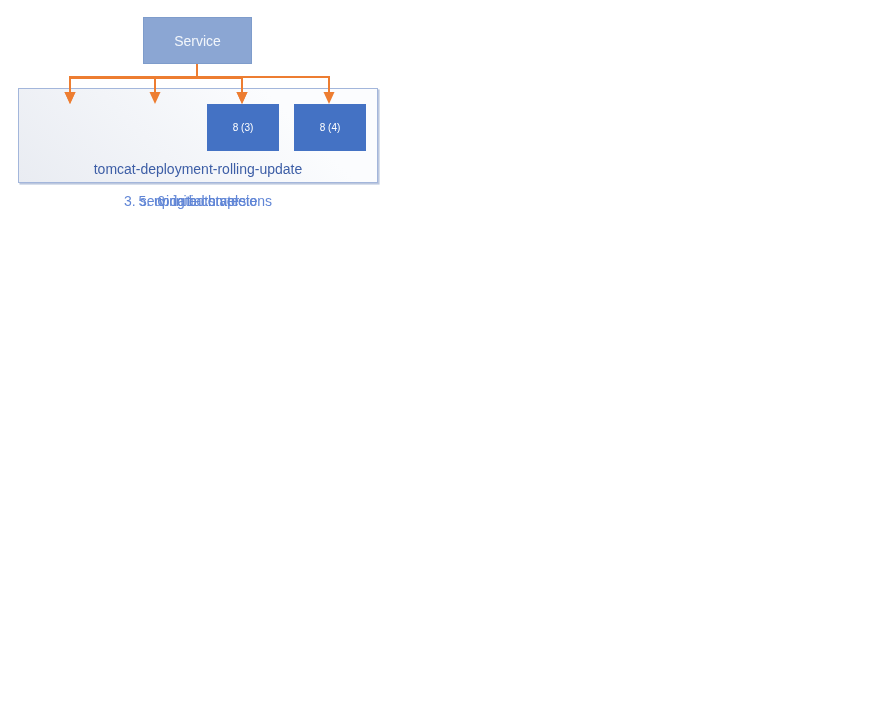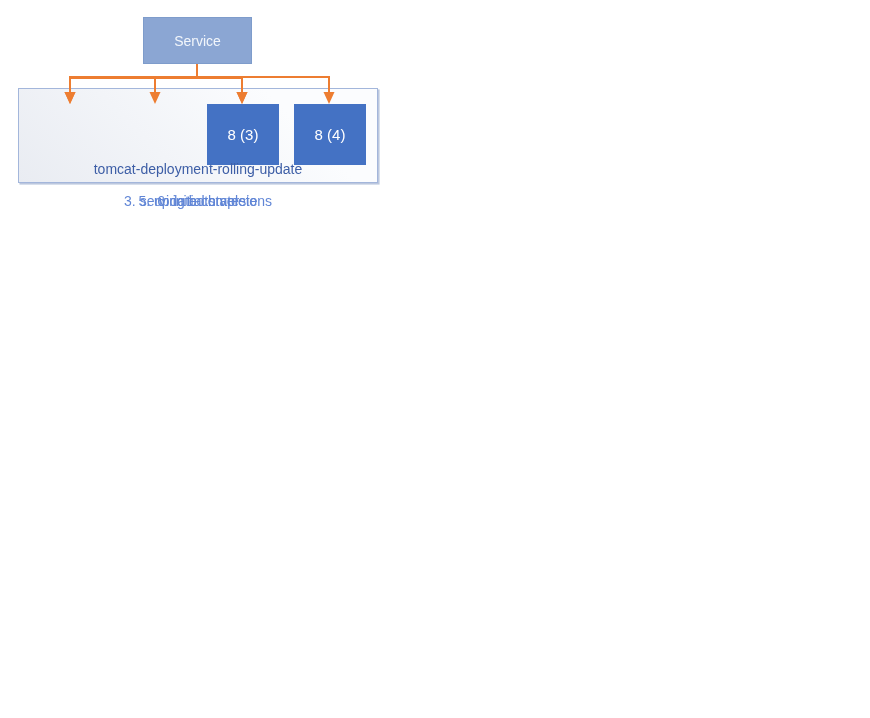--- a/index.html
+++ b/index.html
@@ -33,23 +33,23 @@
   .deployment {
     position:absolute; top:88px; height:95px;
     border:1px solid #A3B6DB;
     background:linear-gradient(45deg, #E9ECF2 0%, #FBFCFE 75%);
     box-shadow:1.5px 1.5px 0 rgba(140,160,200,0.25);
   }
   .colA .deployment { left:18px; width:360px; }
   .colB .deployment { left:50px; width:362px; }
 
   .pod {
-    position:absolute; top:15px; width:72px; height:61px;
+    position:absolute; top:15px; width:72px; height:47px;
     display:flex; align-items:center; justify-content:center;
-    font-size:15px;
+    font-size:10px;
   }
   .slot0 { left:16px; } .slot1 { left:101px; } .slot2 { left:188px; } .slot3 { left:275px; }
   .pod.active   { background:var(--pod-active, #4472C4); color:#FFFFFF; }
   .pod.inactive { background:var(--pod-inactive, #BFBFBF); color:#DCDCDC; }
   .pod.new      { background:#FEFEFF; border:1px solid var(--pod-new-border, #8FAADC); color:#4A66A5; }
 
   .deploy-label {
     position:absolute; left:0; right:0; bottom:5px;
     text-align:center; font-size:14px;
     color:var(--label-text, #3D5EA6);

